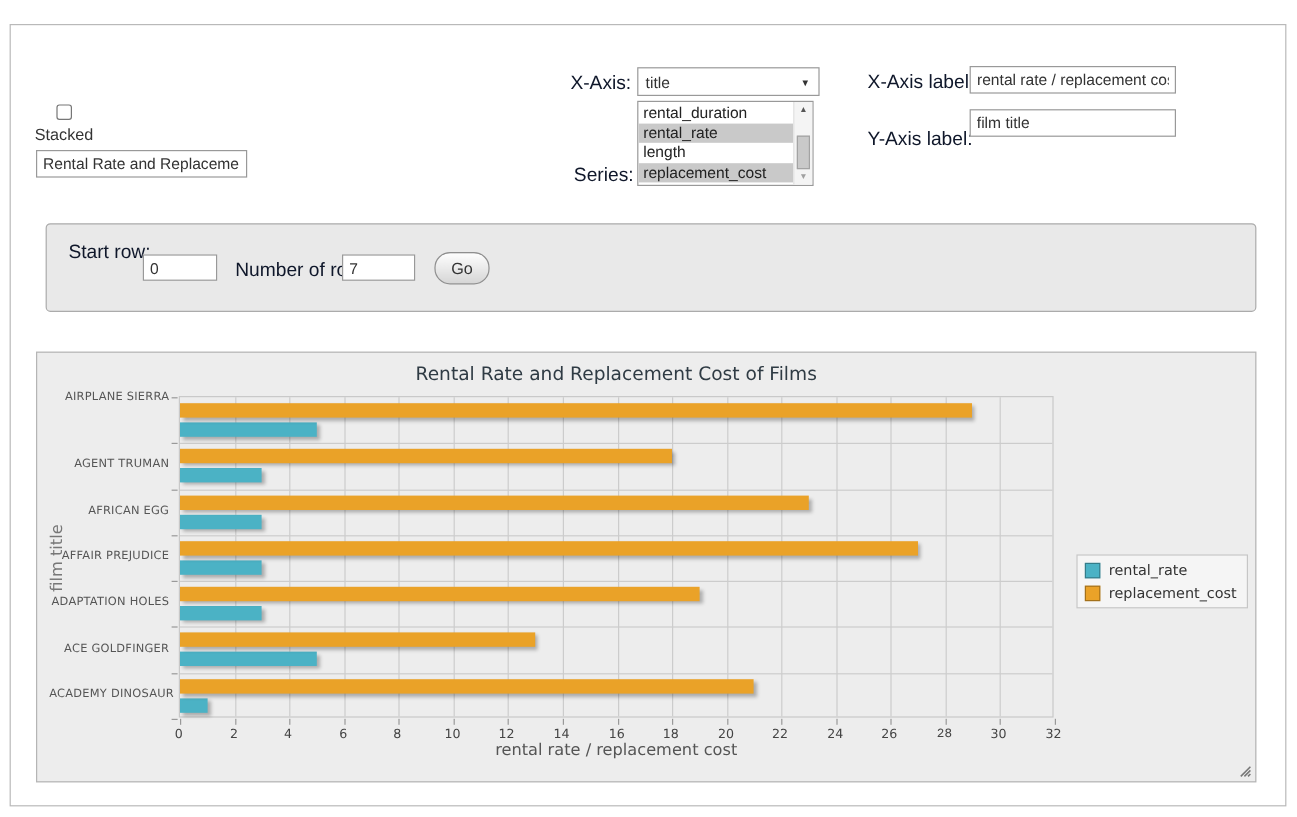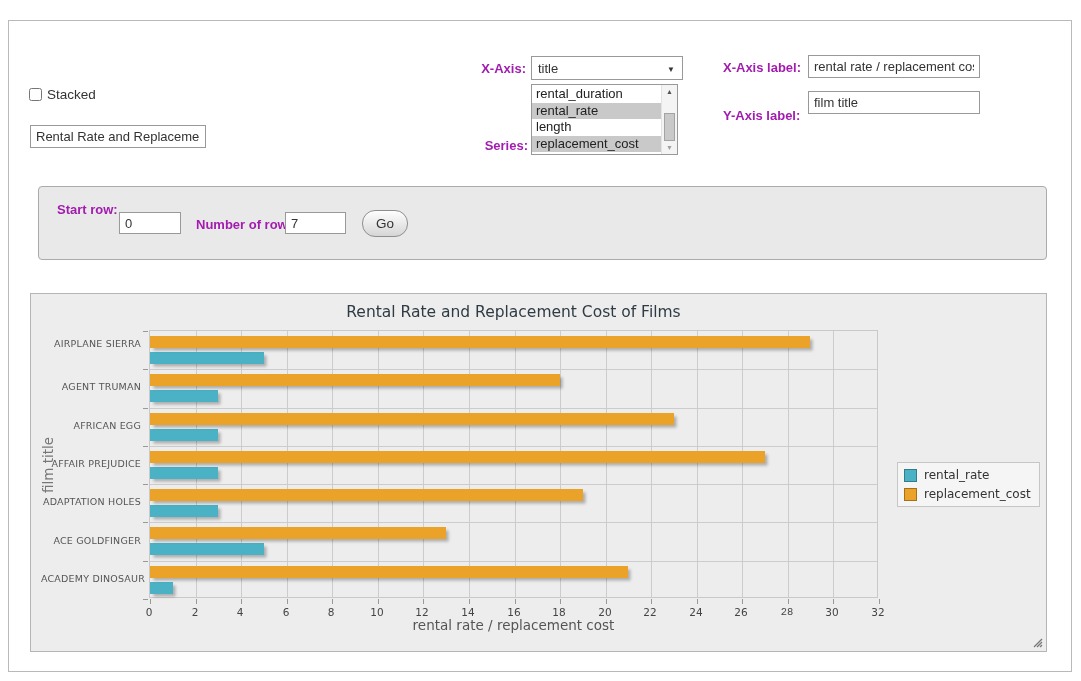--- a/index.html
+++ b/index.html
@@ -7,30 +7,30 @@
               font-family:"Liberation Sans", sans-serif; }
   #page { position:relative; width:1081px; height:681px; background:#fff; }
 
   
   .fieldset { position:absolute; left:8px; top:20px; width:1064px; height:652px;
               border:1px solid #b9b9b9; background:#fff; }
   .fieldset-legend { position:absolute; left:28px; top:8px; padding:4px 13px;
               background:#fff; border:1px solid #8d8d8d; box-shadow:2px 2px 4px rgba(0,0,0,.28);
               font-size:14px; font-weight:bold; color:#333; z-index:5; }
 
-  .lbl { position:absolute; font-size:13px; color:#a21caf; white-space:nowrap;font-weight:bold; }
+  .lbl { position:absolute; font-size:16px; color:#0f172a; white-space:nowrap; }
   .inp { position:absolute; border:1px solid #999; background:#fff; font-size:13px;
          color:#333; padding:1px 5px; font-family:"Liberation Sans",sans-serif; outline:none; }
 
   
   .radio-row { position:absolute; left:30px; top:55px; display:flex; gap:12px;
                align-items:center; font-size:13.5px; color:#333; }
   .radio-row label { display:flex; align-items:center; gap:4px; cursor:default; }
   .check-row { position:absolute; left:29px; top:87px; display:flex; gap:5px;
-               align-items:center; font-size:13.5px; color:#333; }
+               align-items:center; font-size:13.5px; color:#333;flex-direction:column; }
 
   
   .select { position:absolute; left:531px; top:56px; width:152px; height:24px;
             border:1px solid #999; background:#fff; font-size:13px; color:#333;
             display:flex; align-items:center; padding-left:6px; }
   .select .arrow { position:absolute; right:7px; top:8px; font-size:8px; color:#333; }
 
   
   .listbox { position:absolute; left:531px; top:84px; width:147px; height:71px;
              border:1px solid #999; background:#fff; overflow:hidden; }
@@ -203,21 +203,21 @@
         <div class="xtick-lbl" style="left: 422px; top: 312px;">14</div>
         <div class="xtick-lbl" style="left: 468px; top: 312px;">16</div>
         <div class="xtick-lbl" style="left: 513px; top: 312px;">18</div>
         <div class="xtick-lbl" style="left: 559px; top: 312px;">20</div>
         <div class="xtick-lbl" style="left: 604px; top: 312px;">22</div>
         <div class="xtick-lbl" style="left: 650px; top: 312px;">24</div>
         <div class="xtick-lbl" style="left: 695px; top: 312px;">26</div>
         <div class="xtick-lbl" style="left: 741px; top: 312px; font-family: Liberation Mono, monospace;">28</div>
         <div class="xtick-lbl" style="left: 786px; top: 312px;">30</div>
         <div class="xtick-lbl" style="left: 832px; top: 312px;">32</div>
-        <div class="cat-lbl" style="top: 44px;">AIRPLANE SIERRA</div>
+        <div class="cat-lbl" style="top: 31px;">AIRPLANE SIERRA</div>
         <div class="cat-lbl" style="top: 87px;">AGENT TRUMAN</div>
         <div class="cat-lbl" style="top: 126px;">AFRICAN EGG</div>
         <div class="cat-lbl" style="top: 164px;">AFFAIR PREJUDICE</div>
         <div class="cat-lbl" style="top: 202px;">ADAPTATION HOLES</div>
         <div class="cat-lbl" style="top: 241px;">ACE GOLDFINGER</div>
         <div class="cat-lbl" style="top: 279px;">ACADEMY DINOSAUR</div>
       </div>
     <div class="xaxis-title">rental rate / replacement cost</div>
     <div class="yaxis-title">film title</div>
     <div class="chart-legend" id="chart-legend">

